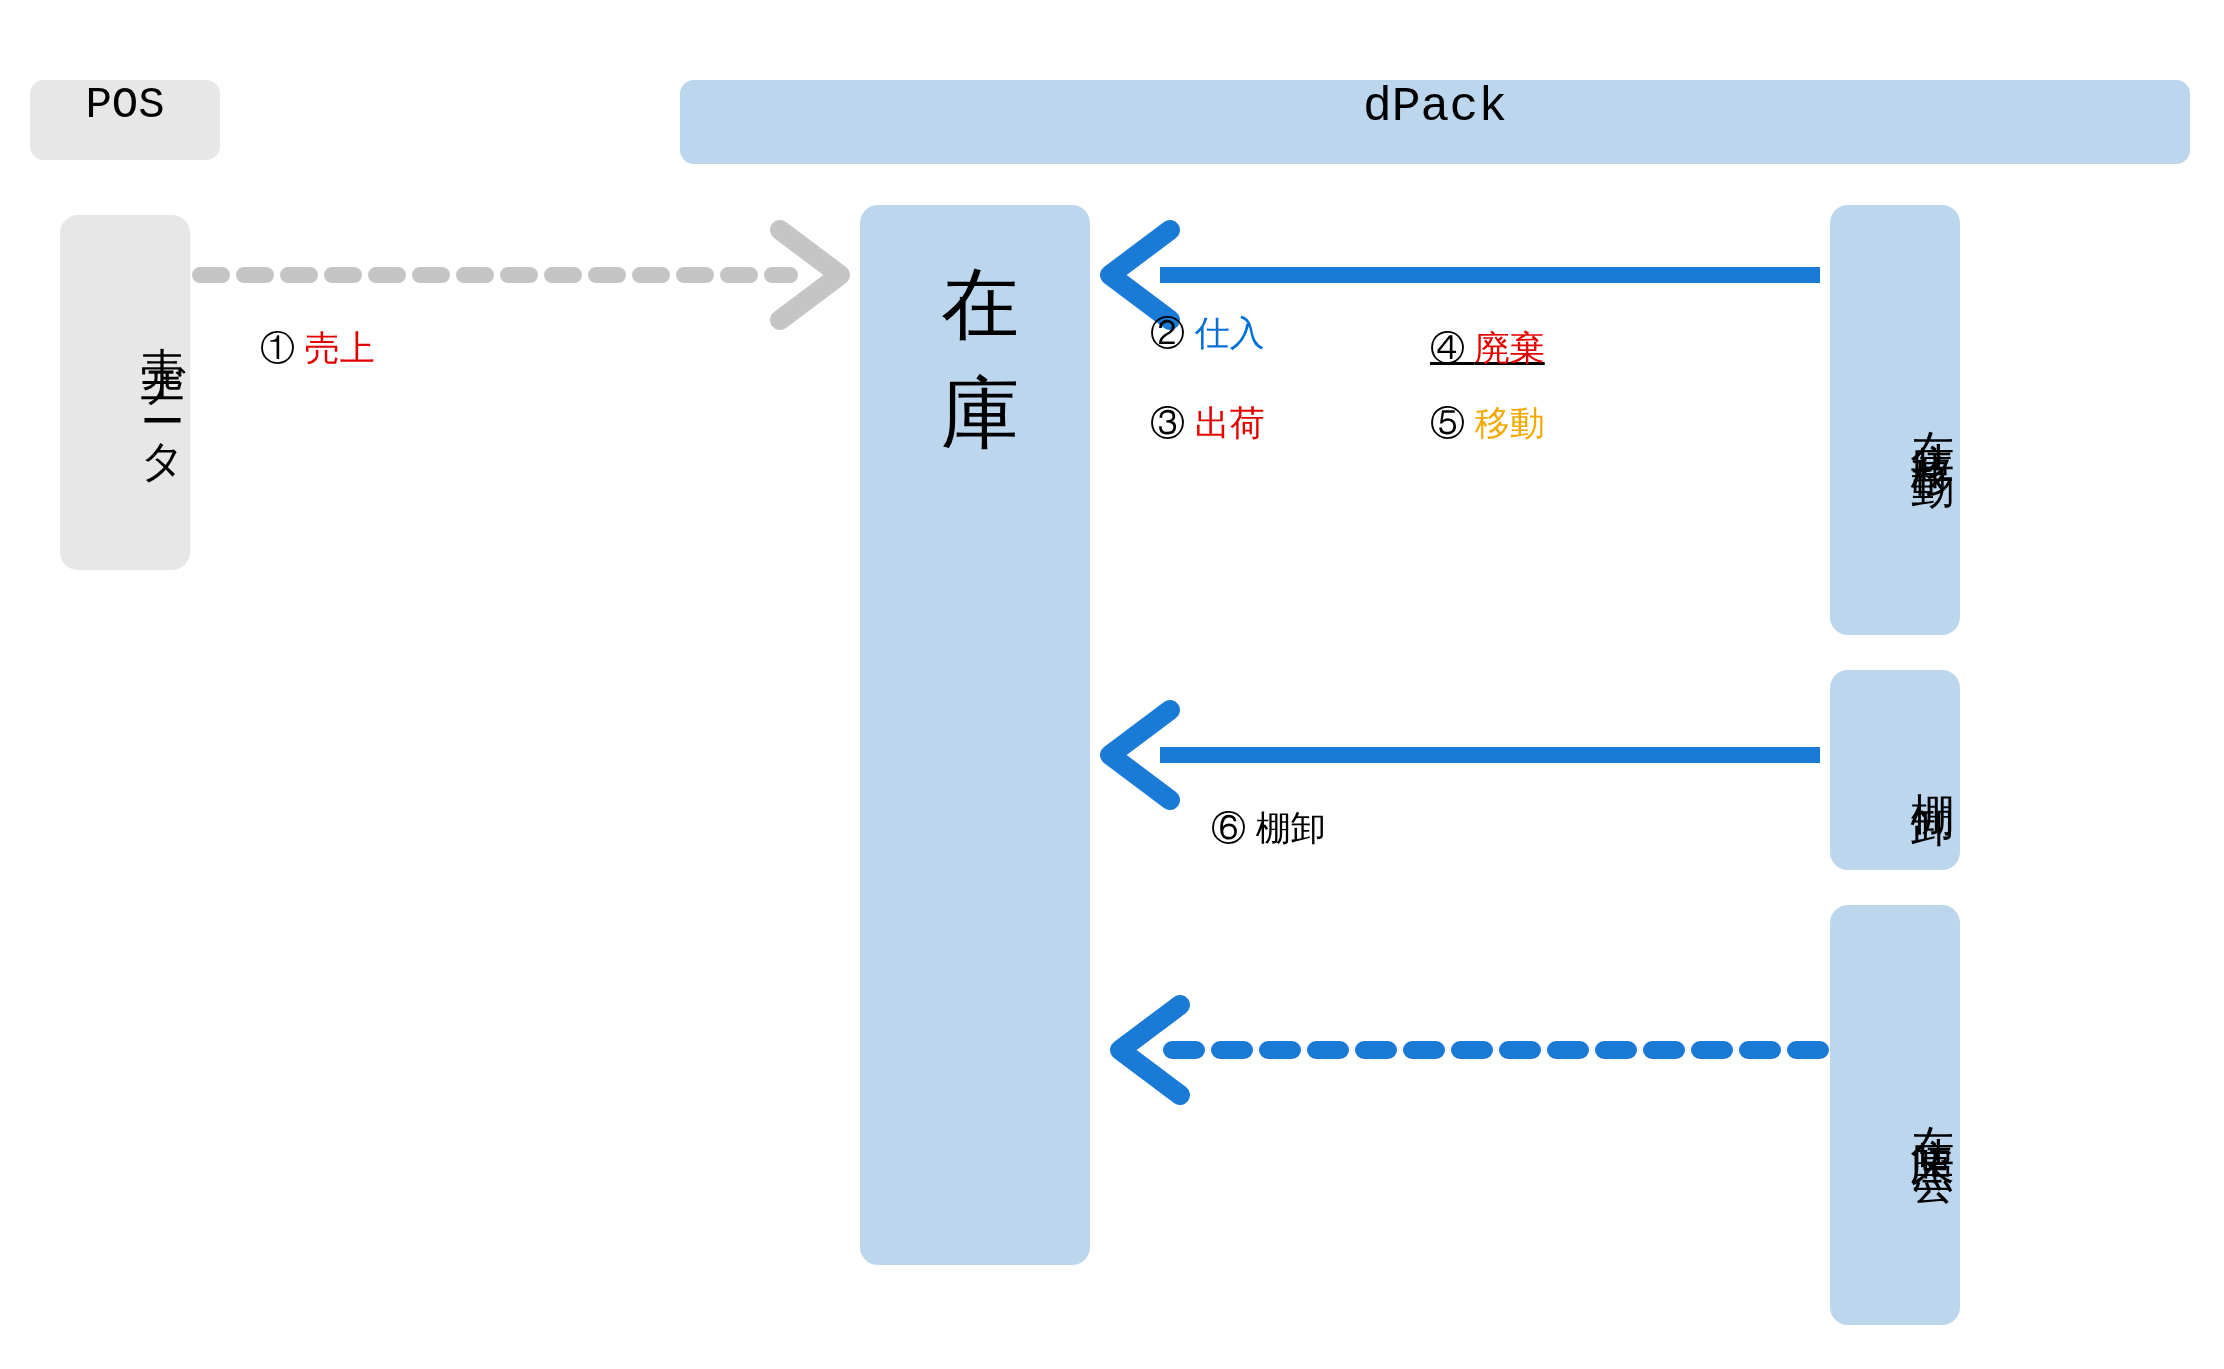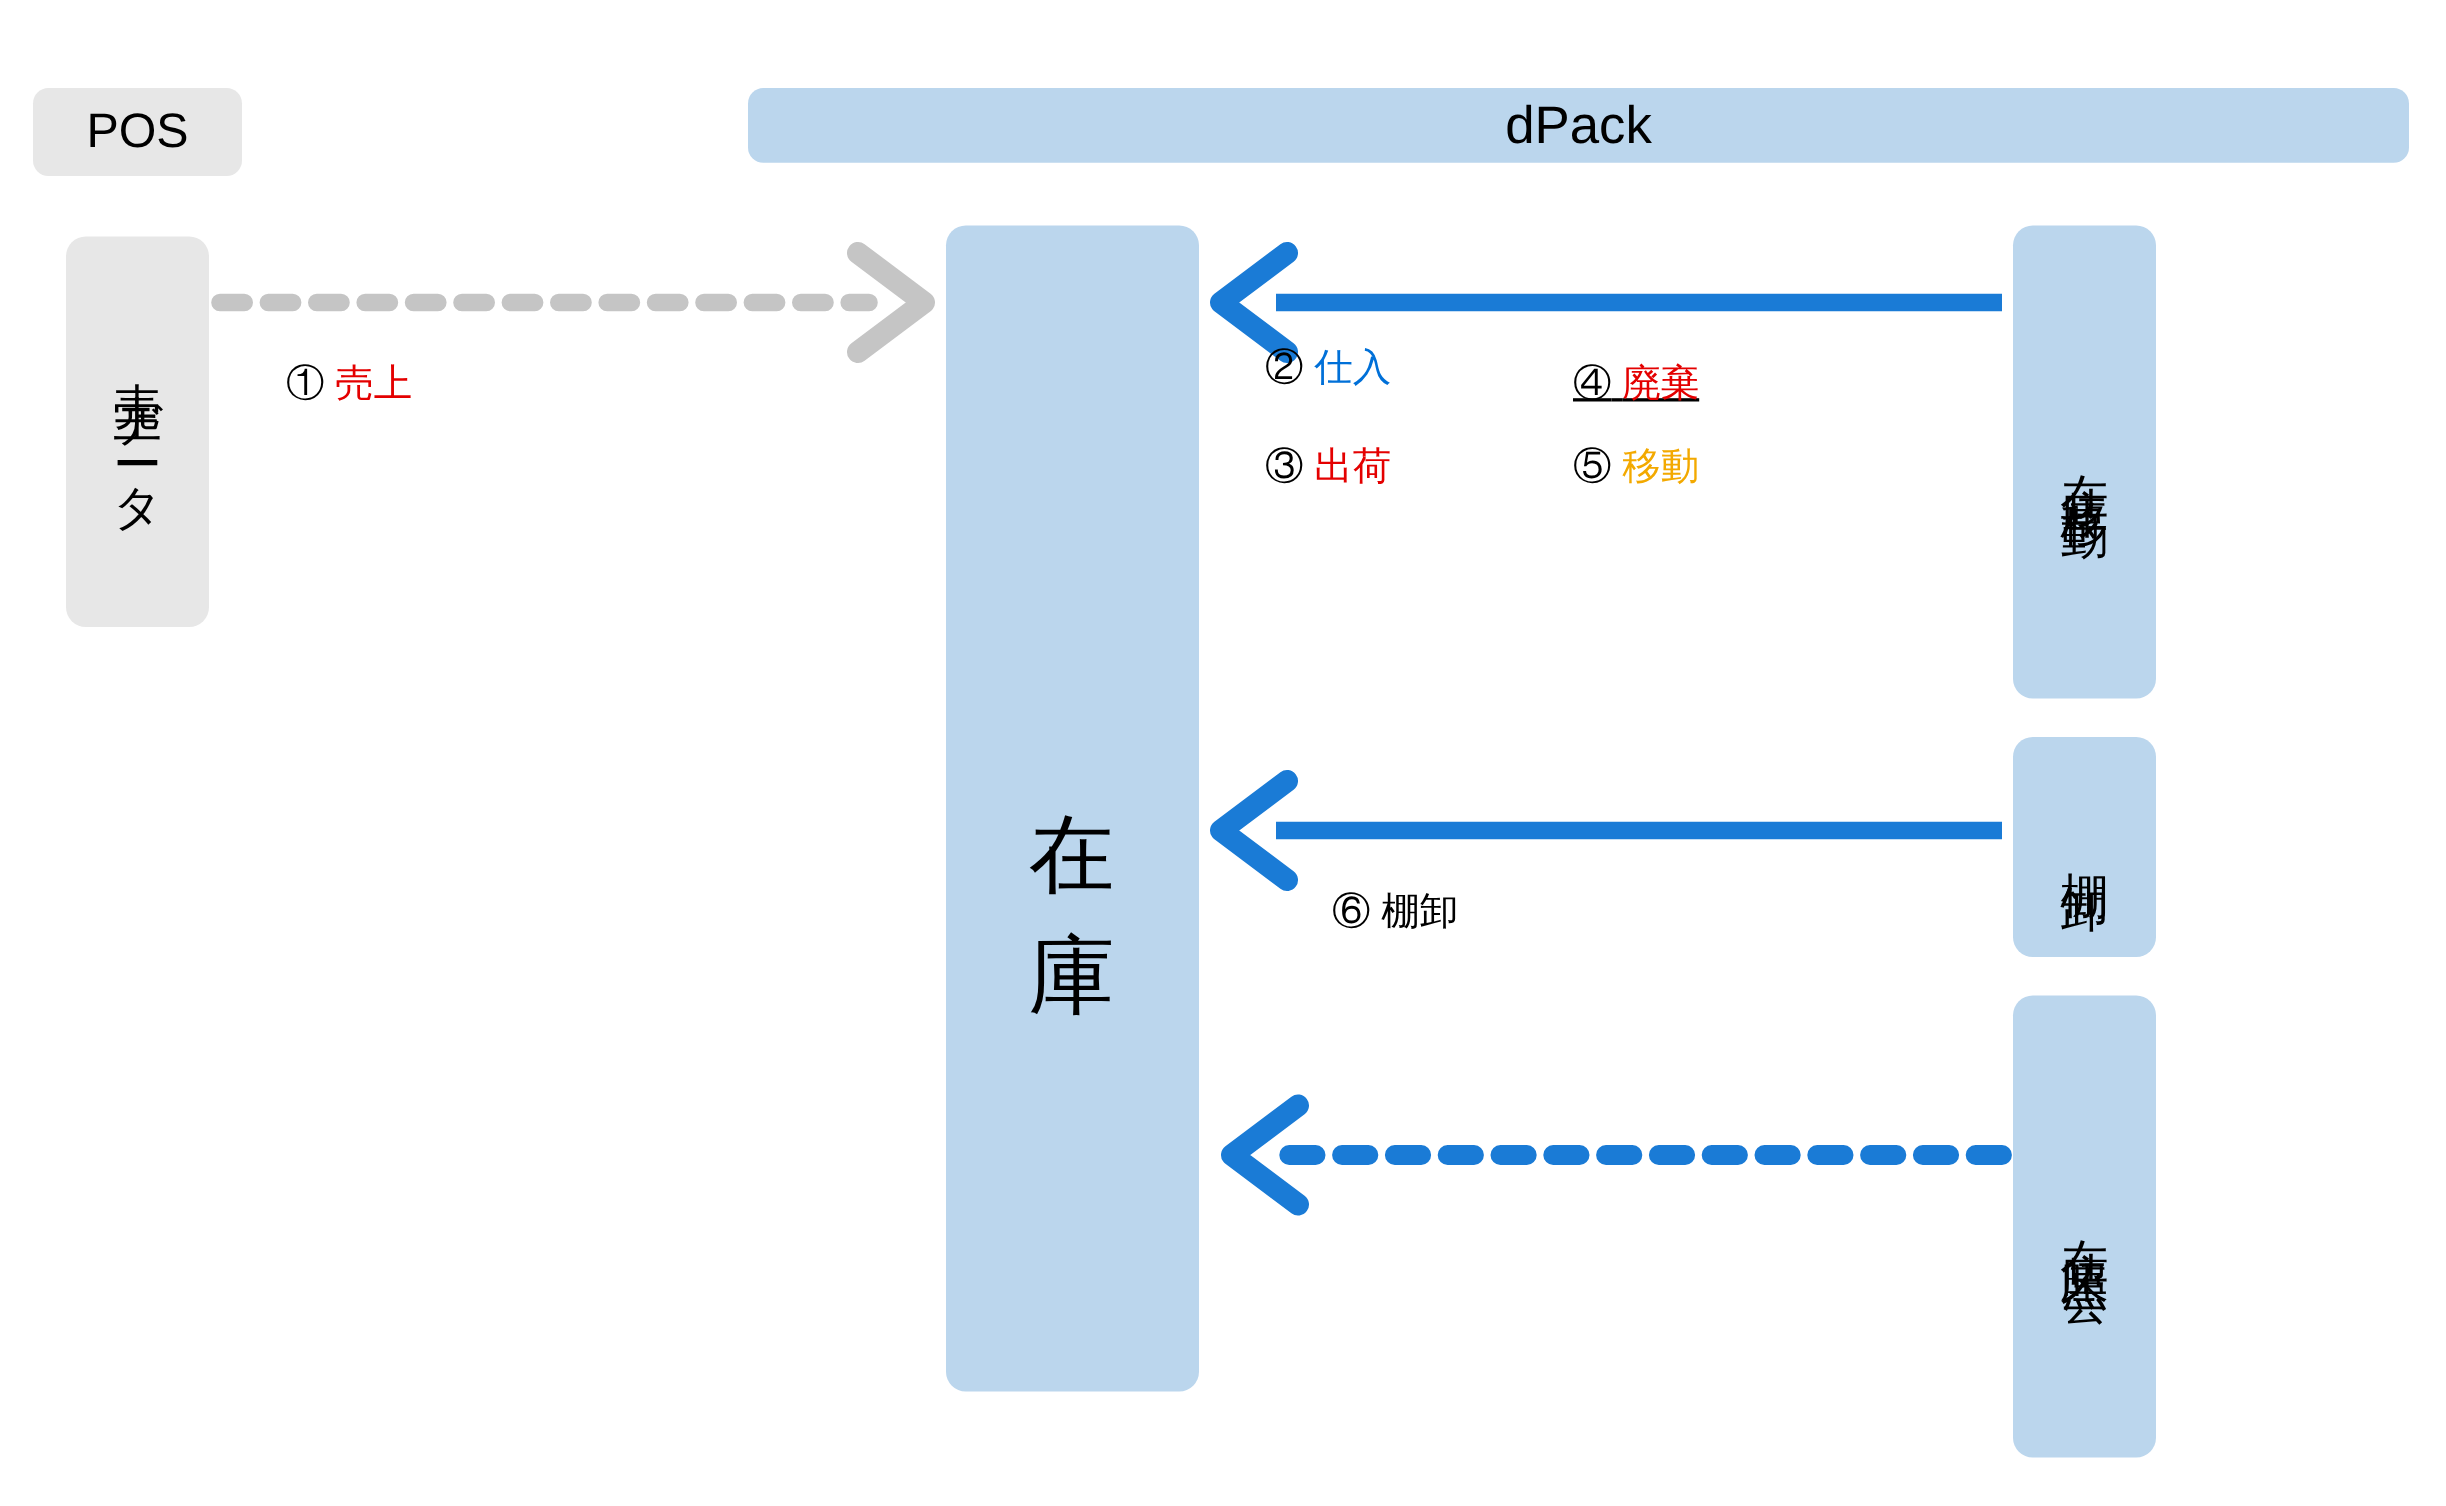--- a/index.html
+++ b/index.html
@@ -1,26 +1,26 @@
 <!DOCTYPE html>
 <html><head>
 <meta charset="utf-8">
 <style>
   html,body{margin:0;padding:0;width:2224px;height:1369px;font-family:"Hiragino Sans","Meiryo","Yu Gothic",sans-serif;background:#fff;}
   .canvas{position:relative;width:2224px;height:1369px;}
 
   
-  .box{position:absolute;border-radius:18px;display:flex;align-items:center;justify-content:center;box-sizing:border-box;}
+  .box{position:absolute;border-radius:18px;display:flex;align-items:flex-start;justify-content:center;box-sizing:border-box;font-family:Liberation Mono, monospace;}
   .grey{background:#e7e7e7;color:#000;}
   .blue{background:#bbd6ed;color:#000;}
   .vlabel{writing-mode:vertical-rl;text-orientation:upright;letter-spacing:12px;}
 
   
   .pos-header{left:30px;top:80px;width:190px;height:80px;font-size:44px;border-radius:14px;}
-  .dpack-header{left:680px;top:80px;width:1510px;height:68px;font-size:48px;font-weight:500;border-radius:14px;}
+  .dpack-header{left:680px;top:80px;width:1510px;height:84px;font-size:48px;font-weight:500;border-radius:14px;}
 
   
   .sales-data{left:60px;top:215px;width:130px;height:355px;font-size:44px;}
   .zaiko-main{left:860px;top:205px;width:230px;height:1060px;font-size:78px;line-height:1.8;}
   .zaiko-move{left:1830px;top:205px;width:130px;height:430px;font-size:44px;}
   .tanaoroshi{left:1830px;top:670px;width:130px;height:200px;font-size:44px;}
   .zaiko-query{left:1830px;top:905px;width:130px;height:420px;font-size:44px;}
 
   
   .lbl{position:absolute;font-size:35px;white-space:nowrap;}

